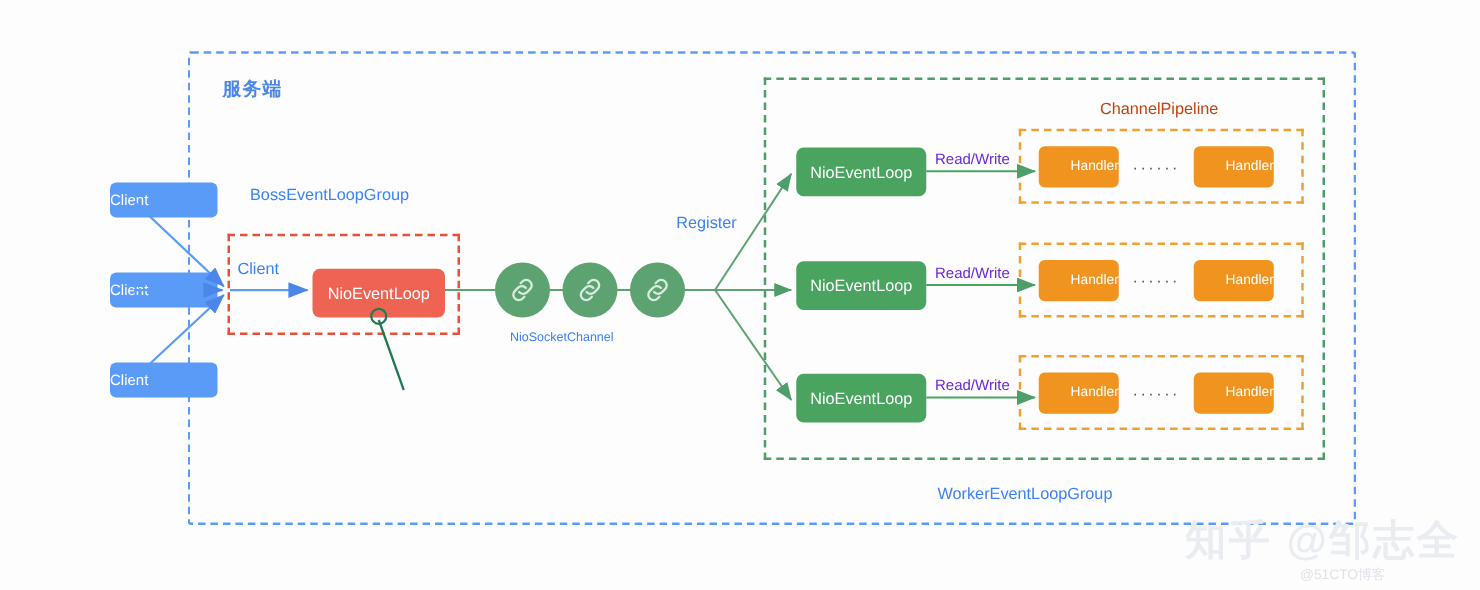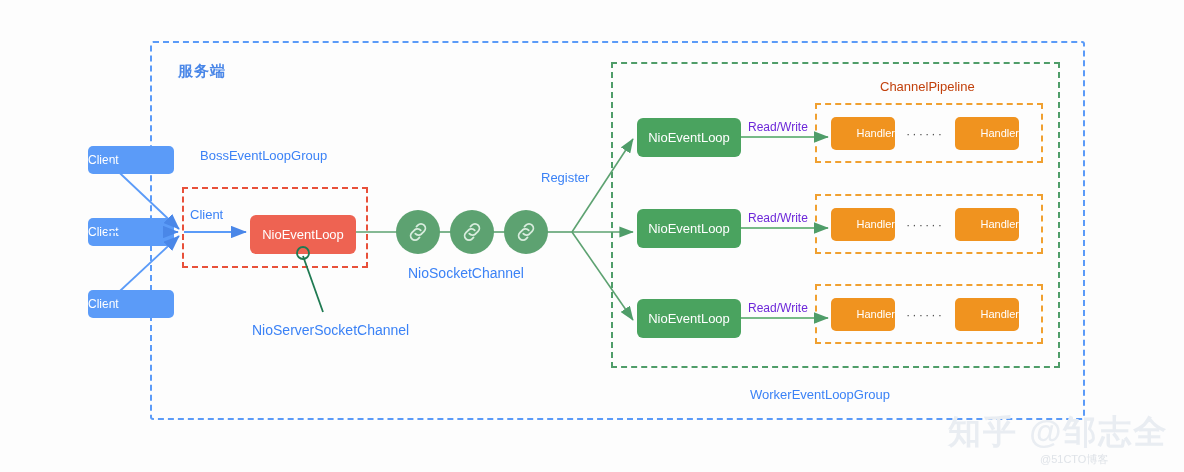--- a/index.html
+++ b/index.html
@@ -100,21 +100,21 @@
     border-radius:50%;
     background:#5da271;
     display:flex; align-items:center; justify-content:center;
   }
   .chan svg{display:block;}
 
   
   .lbl{font-size:13px; color:#3b82f6; white-space:nowrap;}
   .lbl-accept{left:190px; top:207px;}
   .lbl-register{left:541px; top:170px;}
-  .lbl-socketchan{left:408px; top:265px; font-size:14px;}
+  .lbl-socketchan{left:408px; top:265px; font-size:10px;}
   .lbl-serversock{left:252px; top:322px; font-size:14px;}
   .lbl-rw{font-size:12px; color:#6d28d9; left:748px;}
 
   
   .wm{
     left:925px; top:410px;
     font-size:33px;
     color:#e9edf2;
     font-weight:bold;
     letter-spacing:2px;
@@ -151,21 +151,20 @@
   <div class="abs client" style="top:290px">
     <span>Client</span>
   </div>
 
   <div class="abs boss-title lbl">BossEventLoopGroup</div>
   <div class="abs boss-box"></div>
   <div class="abs lbl lbl-accept">Client</div>
   <div class="abs nio-boss">
     <span>NioEventLoop</span>
   </div>
-  <div class="abs lbl lbl-serversock">NioServerSocketChannel</div>
 
   <div class="abs chan" style="left:396px; top:210px">
     <span>
       <svg width="26" height="26" viewBox="0 0 24 24" fill="none" stroke="#d8ecdd" stroke-width="1.7" stroke-linecap="round" stroke-linejoin="round">
         <path d="M9.5 13.5a4 4 0 0 0 5.7.3l2.4-2.4a4 4 0 0 0-5.7-5.7l-1.3 1.3"></path>
         <path d="M14.5 10.5a4 4 0 0 0-5.7-.3l-2.4 2.4a4 4 0 0 0 5.7 5.7l1.3-1.3"></path>
       </svg>
     </span>
   </div>
   <div class="abs chan" style="left:450px; top:210px">

